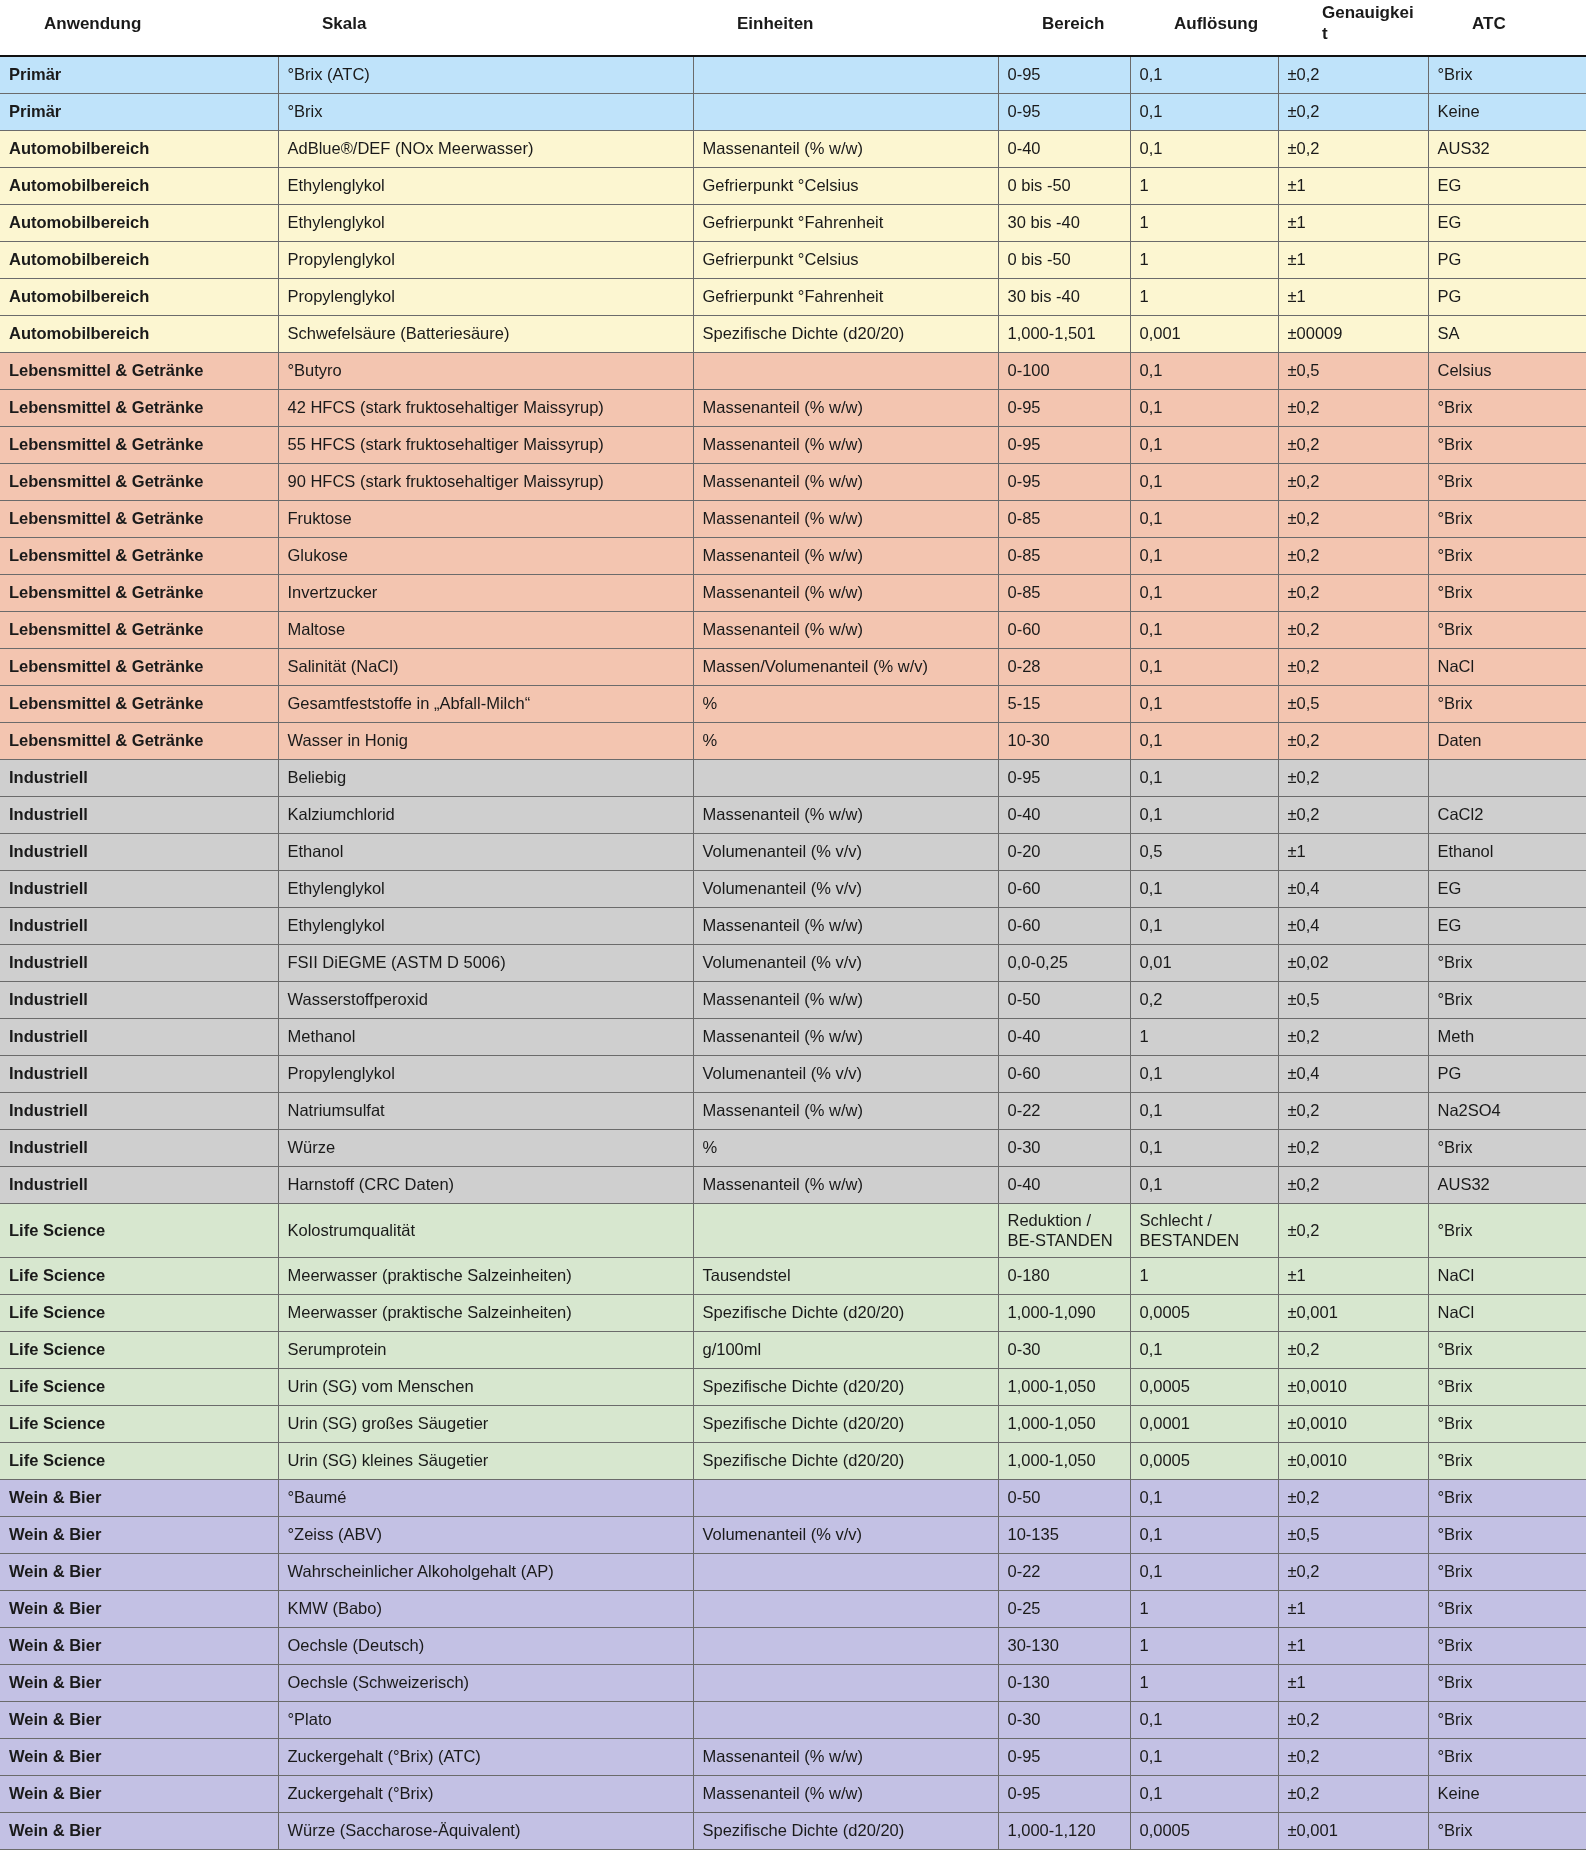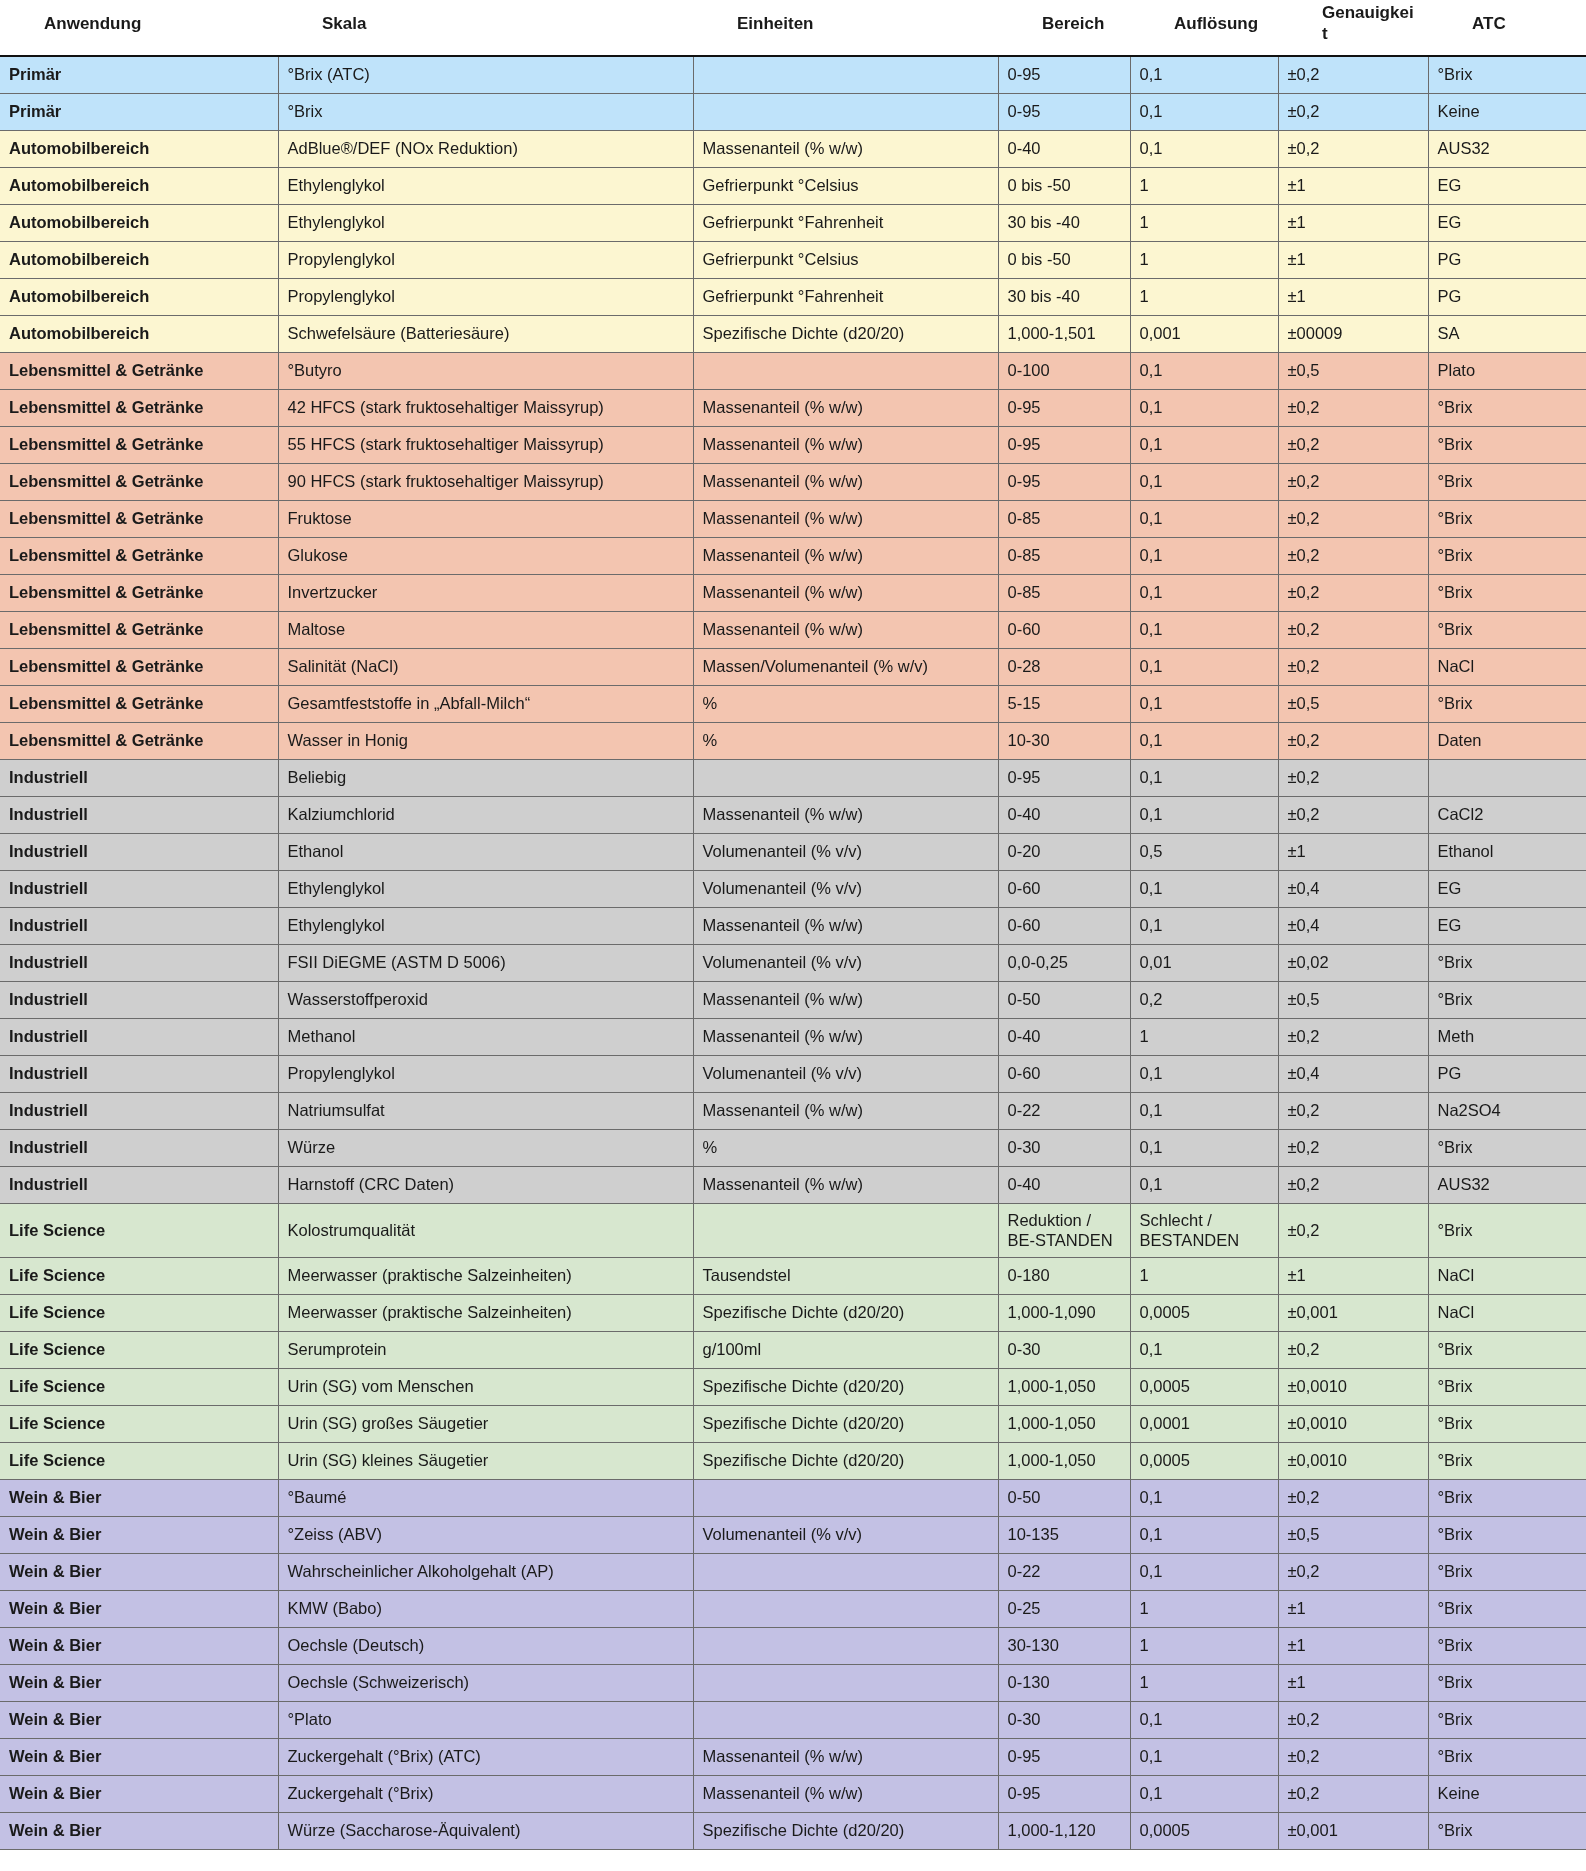--- a/index.html
+++ b/index.html
@@ -103,21 +103,21 @@
         <td class="col-anwendung">Primär</td>
         <td class="col-skala">°Brix</td>
         <td class="col-einheiten"></td>
         <td class="col-bereich">0-95</td>
         <td class="col-aufloesung">0,1</td>
         <td class="col-genauigkeit">±0,2</td>
         <td class="col-atc">Keine</td>
       </tr>
       <tr class="grp-start" style="background: rgb(252, 246, 209);">
         <td class="col-anwendung">Automobilbereich</td>
-        <td class="col-skala">AdBlue®/DEF (NOx Reduktion)</td>
+        <td class="col-skala">AdBlue®/DEF (NOx Meerwasser)</td>
         <td class="col-einheiten">Massenanteil (% w/w)</td>
         <td class="col-bereich">0-40</td>
         <td class="col-aufloesung">0,1</td>
         <td class="col-genauigkeit">±0,2</td>
         <td class="col-atc">AUS32</td>
       </tr>
       <tr style="background: rgb(252, 246, 209);">
         <td class="col-anwendung">Automobilbereich</td>
         <td class="col-skala">Ethylenglykol</td>
         <td class="col-einheiten">Gefrierpunkt °Celsius</td>
@@ -162,21 +162,21 @@
         <td class="col-genauigkeit">±00009</td>
         <td class="col-atc">SA</td>
       </tr>
       <tr class="grp-start" style="background: rgb(243, 197, 176);">
         <td class="col-anwendung">Lebensmittel &amp; Getränke</td>
         <td class="col-skala">°Butyro</td>
         <td class="col-einheiten"></td>
         <td class="col-bereich">0-100</td>
         <td class="col-aufloesung">0,1</td>
         <td class="col-genauigkeit">±0,5</td>
-        <td class="col-atc">Plato</td>
+        <td class="col-atc">Celsius</td>
       </tr>
       <tr style="background: rgb(243, 197, 176);">
         <td class="col-anwendung">Lebensmittel &amp; Getränke</td>
         <td class="col-skala">42 HFCS (stark fruktosehaltiger Maissyrup)</td>
         <td class="col-einheiten">Massenanteil (% w/w)</td>
         <td class="col-bereich">0-95</td>
         <td class="col-aufloesung">0,1</td>
         <td class="col-genauigkeit">±0,2</td>
         <td class="col-atc">°Brix</td>
       </tr>

